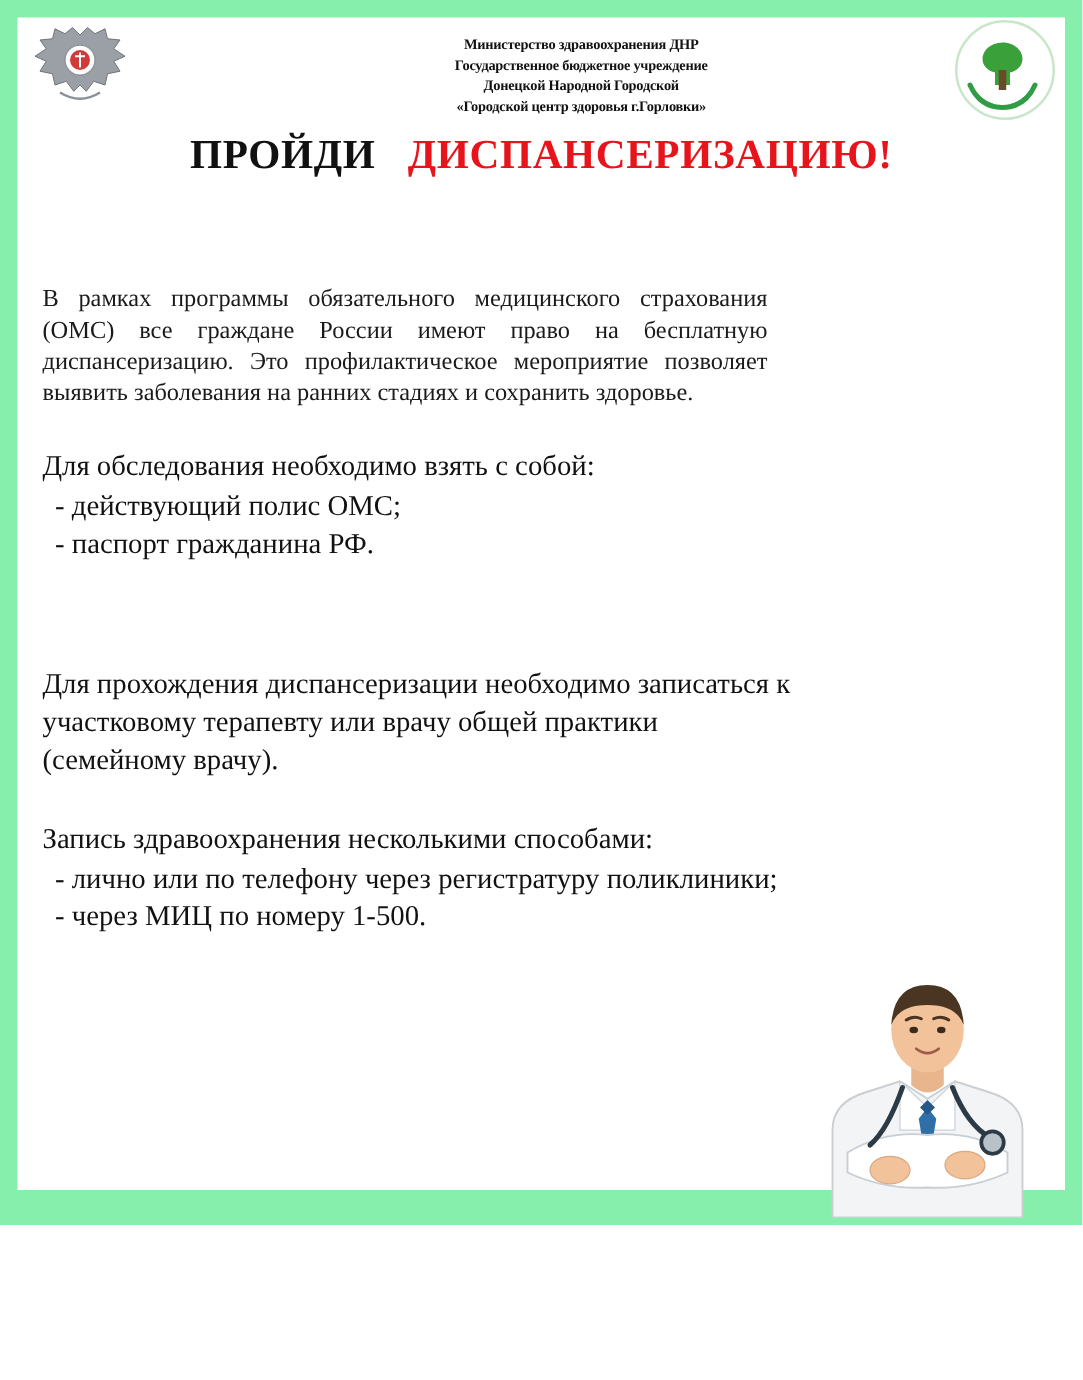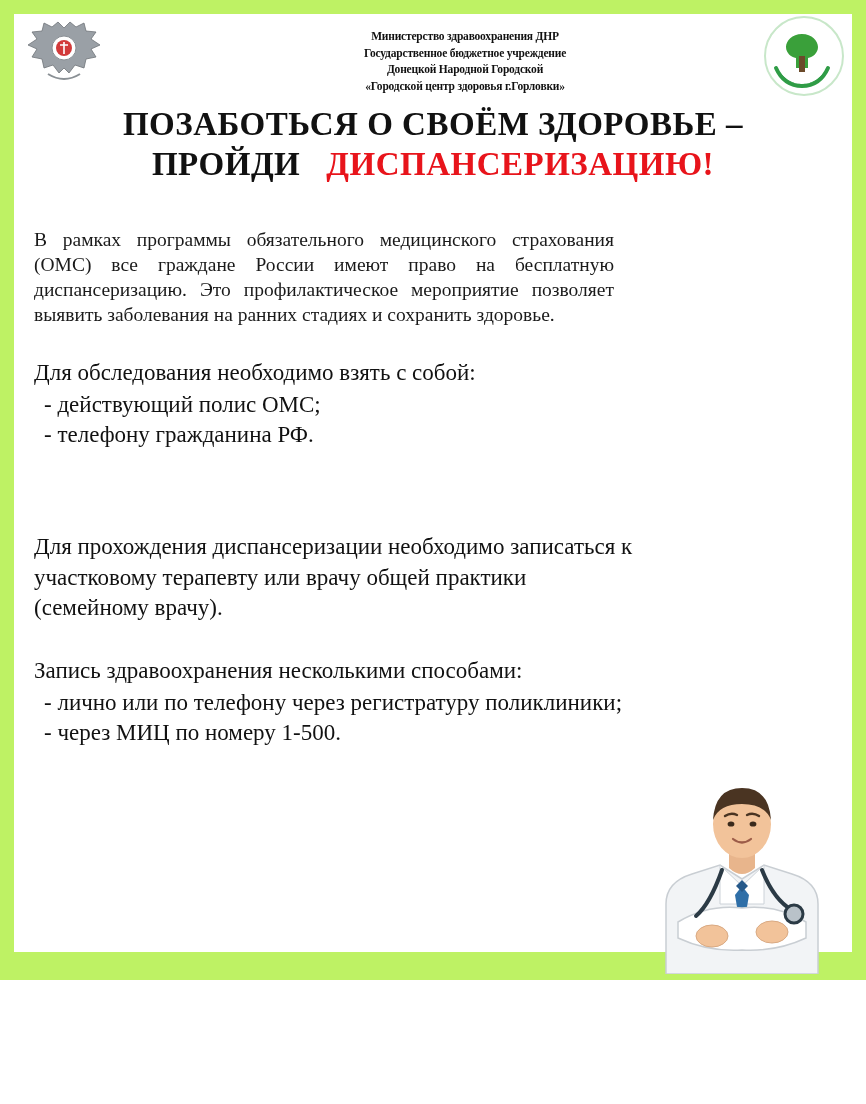--- a/index.html
+++ b/index.html
@@ -11,21 +11,21 @@
     width: 866px;
     height: 1104px;
     font-family: "Liberation Serif", serif;
     overflow: hidden;
   }
 
   .poster {
     position: relative;
     width: 866px;
     height: 980px;
-    background: #bef264;
+    background: #86efac;
     box-sizing: border-box;
   }
   .sheet-wide {
     position: absolute;
     left: 14px;
     top: 14px;
     width: 838px;
     height: 938px;
     background: #ffffff;
     box-sizing: border-box;
@@ -192,32 +192,31 @@
         <circle cx="36" cy="36" r="35" fill="#ffffff"></circle>
         <path d="M36 16 c-10 0 -16 7 -16 13 c0 6 5 10 10 11 l0 10 l12 0 l0 -10 c5 -1 10 -5 10 -11 c0 -6 -6 -13 -16 -13 z" fill="#3aa03a"></path>
         <path d="M33 38 h6 v16 h-6 z" fill="#6b4a2a"></path>
         <path d="M12 52 q10 14 24 14 q14 0 24 -14 q-6 14 -24 14 q-18 0 -24 -14 z" fill="#2f9c46"></path>
         <path d="M10 50 q8 18 26 18 q18 0 26 -18" fill="none" stroke="#2f9c46" stroke-width="4" stroke-linecap="round"></path>
       </svg>
     </div>
   </div>
 
   <div class="title-wrap">
-    <div class="title-line">ПОЗАБОТЬСЯ О СВОЁМ ЗДОРОВЬЕ –</div>
     <div class="title-line">
       <span>ПРОЙДИ</span><span class="sp"></span><span class="red">ДИСПАНСЕРИЗАЦИЮ!</span>
     </div>
   </div>
 
   <div class="intro">В рамках программы обязательного медицинского страхования (ОМС) все граждане России имеют право на бесплатную диспансеризацию. Это профилактическое мероприятие позволяет выявить заболевания на ранних стадиях и сохранить здоровье.</div>
 
   <div class="block" id="block-docs">
     <div class="block-head">Для обследования необходимо взять с собой:</div>
     <div class="block-item">- действующий полис ОМС;</div>
-    <div class="block-item">- телефону гражданина РФ.</div>
+    <div class="block-item">- паспорт гражданина РФ.</div>
   </div>
 
   <div class="block" id="block-signup">
     <div class="para">Для прохождения диспансеризации необходимо записаться к участковому терапевту или врачу общей практики (семейному врачу).</div>
   </div>
 
   <div class="block" id="block-ways">
     <div class="block-head">Запись здравоохранения несколькими способами:</div>
     <div class="block-item">- лично или по телефону через регистратуру поликлиники;</div>
     <div class="block-item">- через МИЦ по номеру 1-500.</div>

